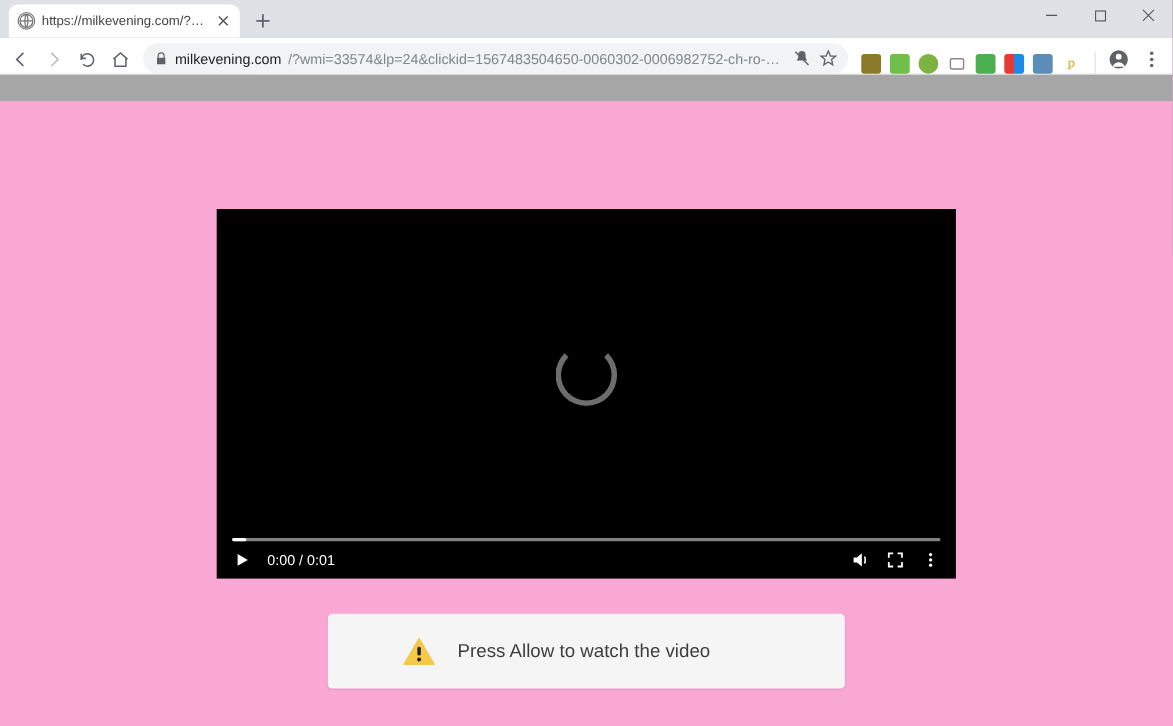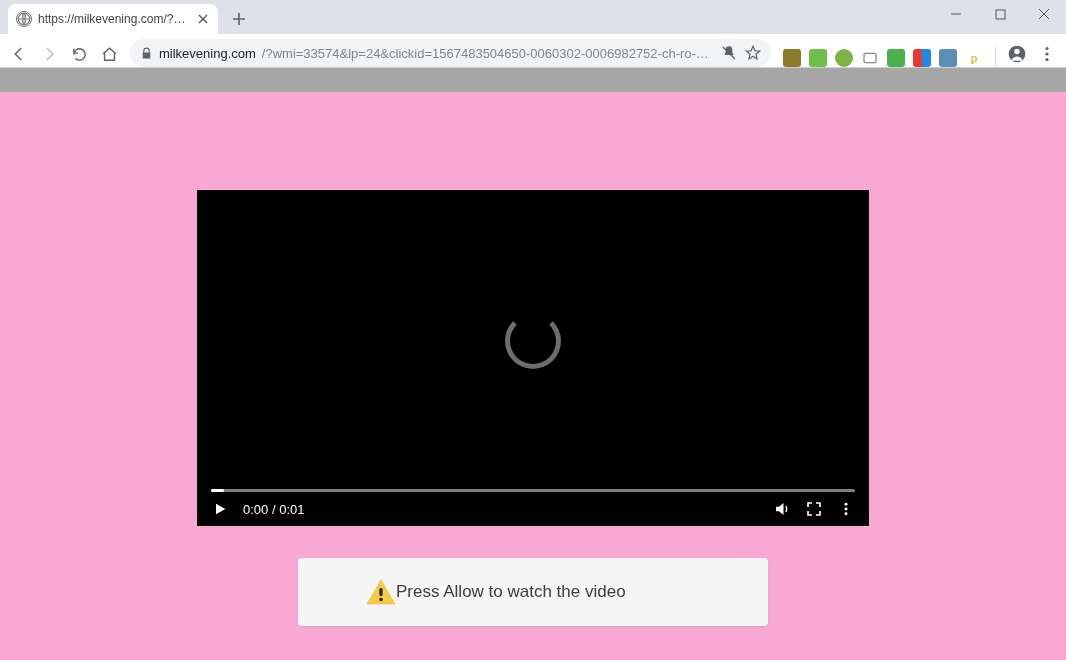--- a/index.html
+++ b/index.html
@@ -166,20 +166,21 @@
   .allow-banner {
     position: absolute;
     top: 466px;
     left: 50%;
     transform: translateX(-50%);
     width: 470px; height: 68px;
     background: #f5f5f5;
     border-radius: 4px;
     display: flex;
     align-items: center;
+    gap: 20px;
     padding: 0 28px;
     box-shadow: 0 1px 2px rgba(0,0,0,0.08);
   }
   .allow-banner .msg { font-size: 17px; color: #3c3c3c; }
   .warn-triangle {
     width: 30px; height: 26px;
     position: relative;
     margin-left: 40px;
   }
   svg { display:block; }

